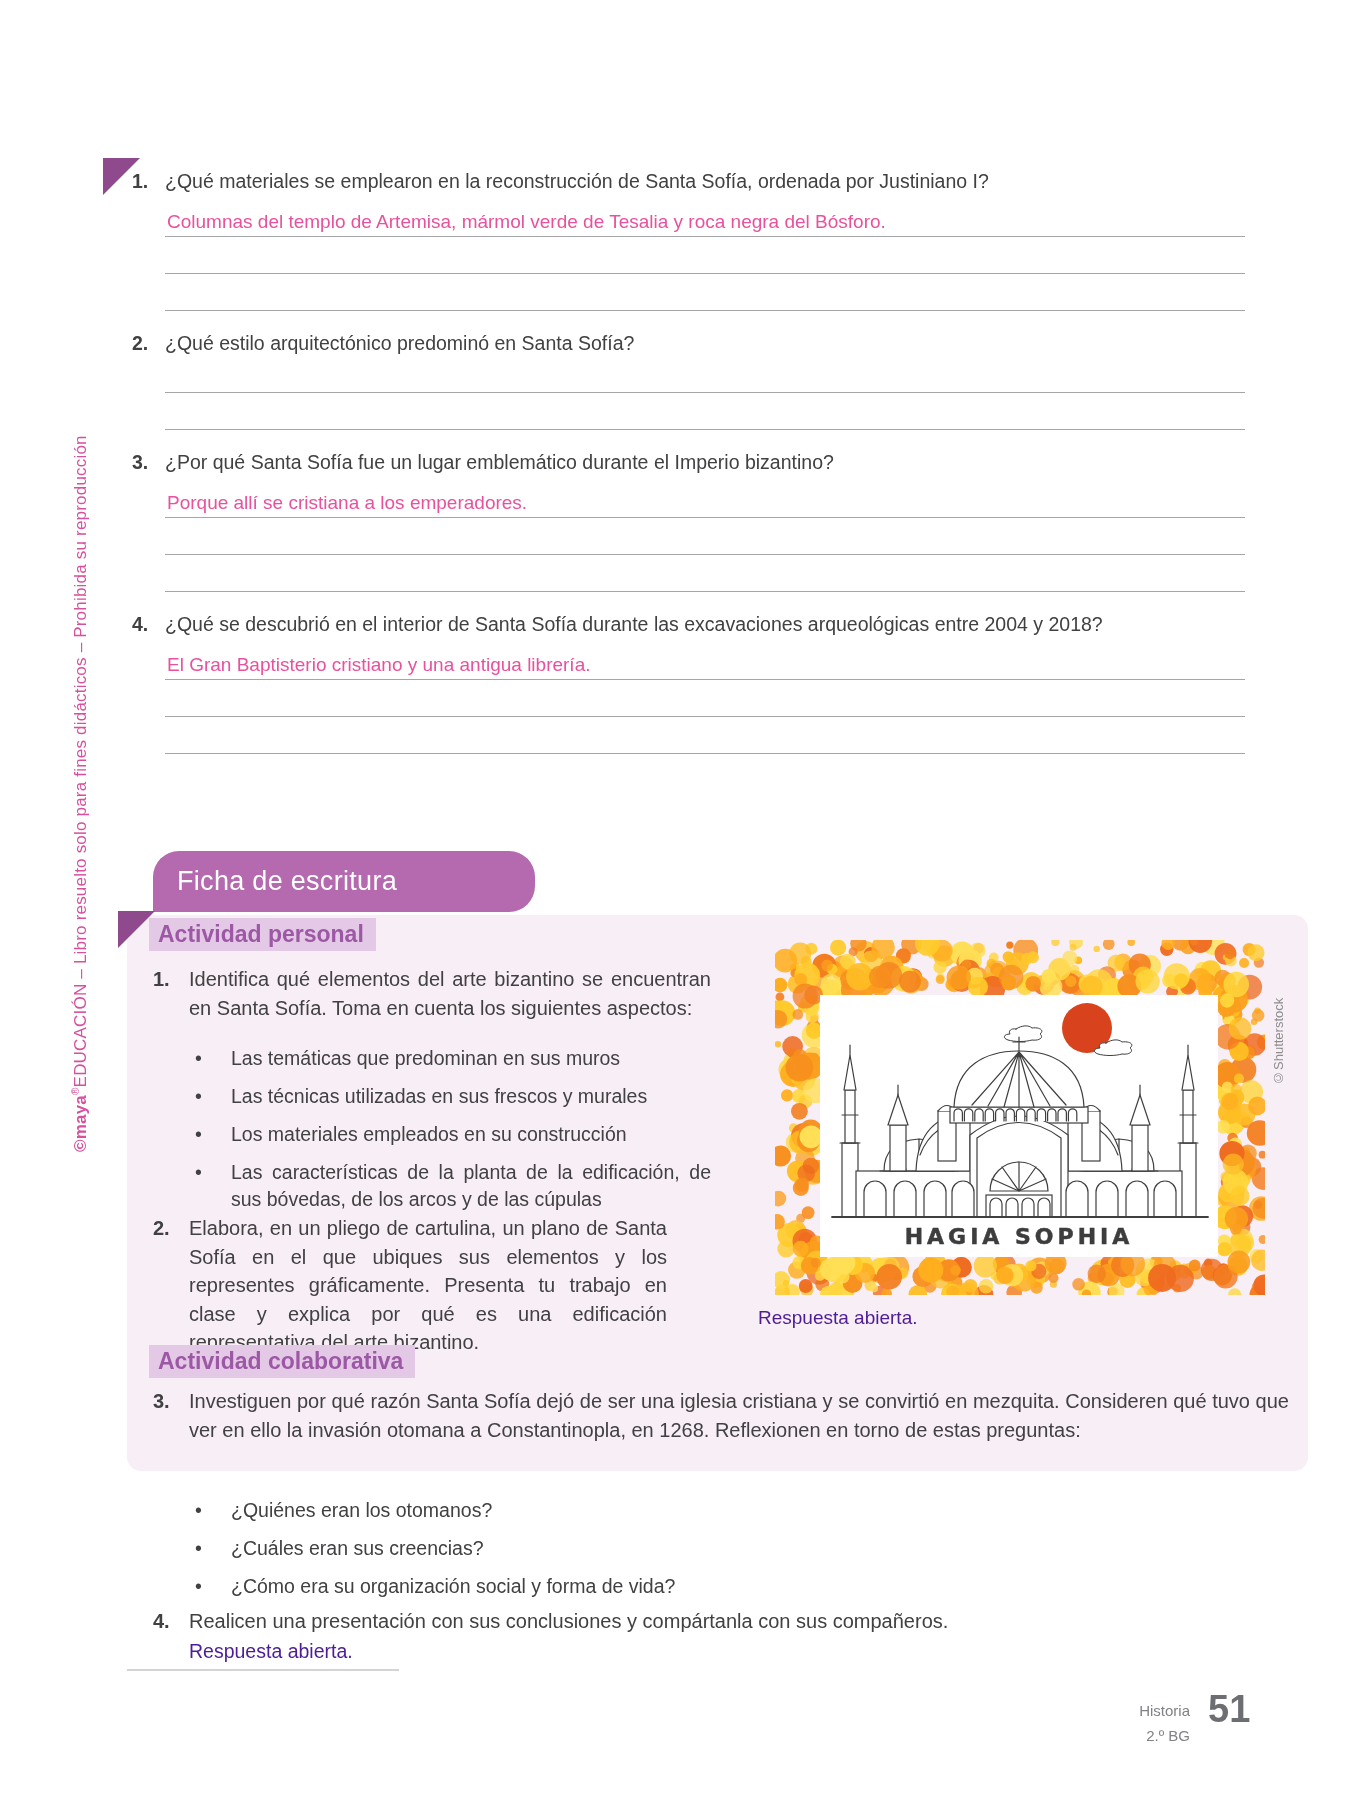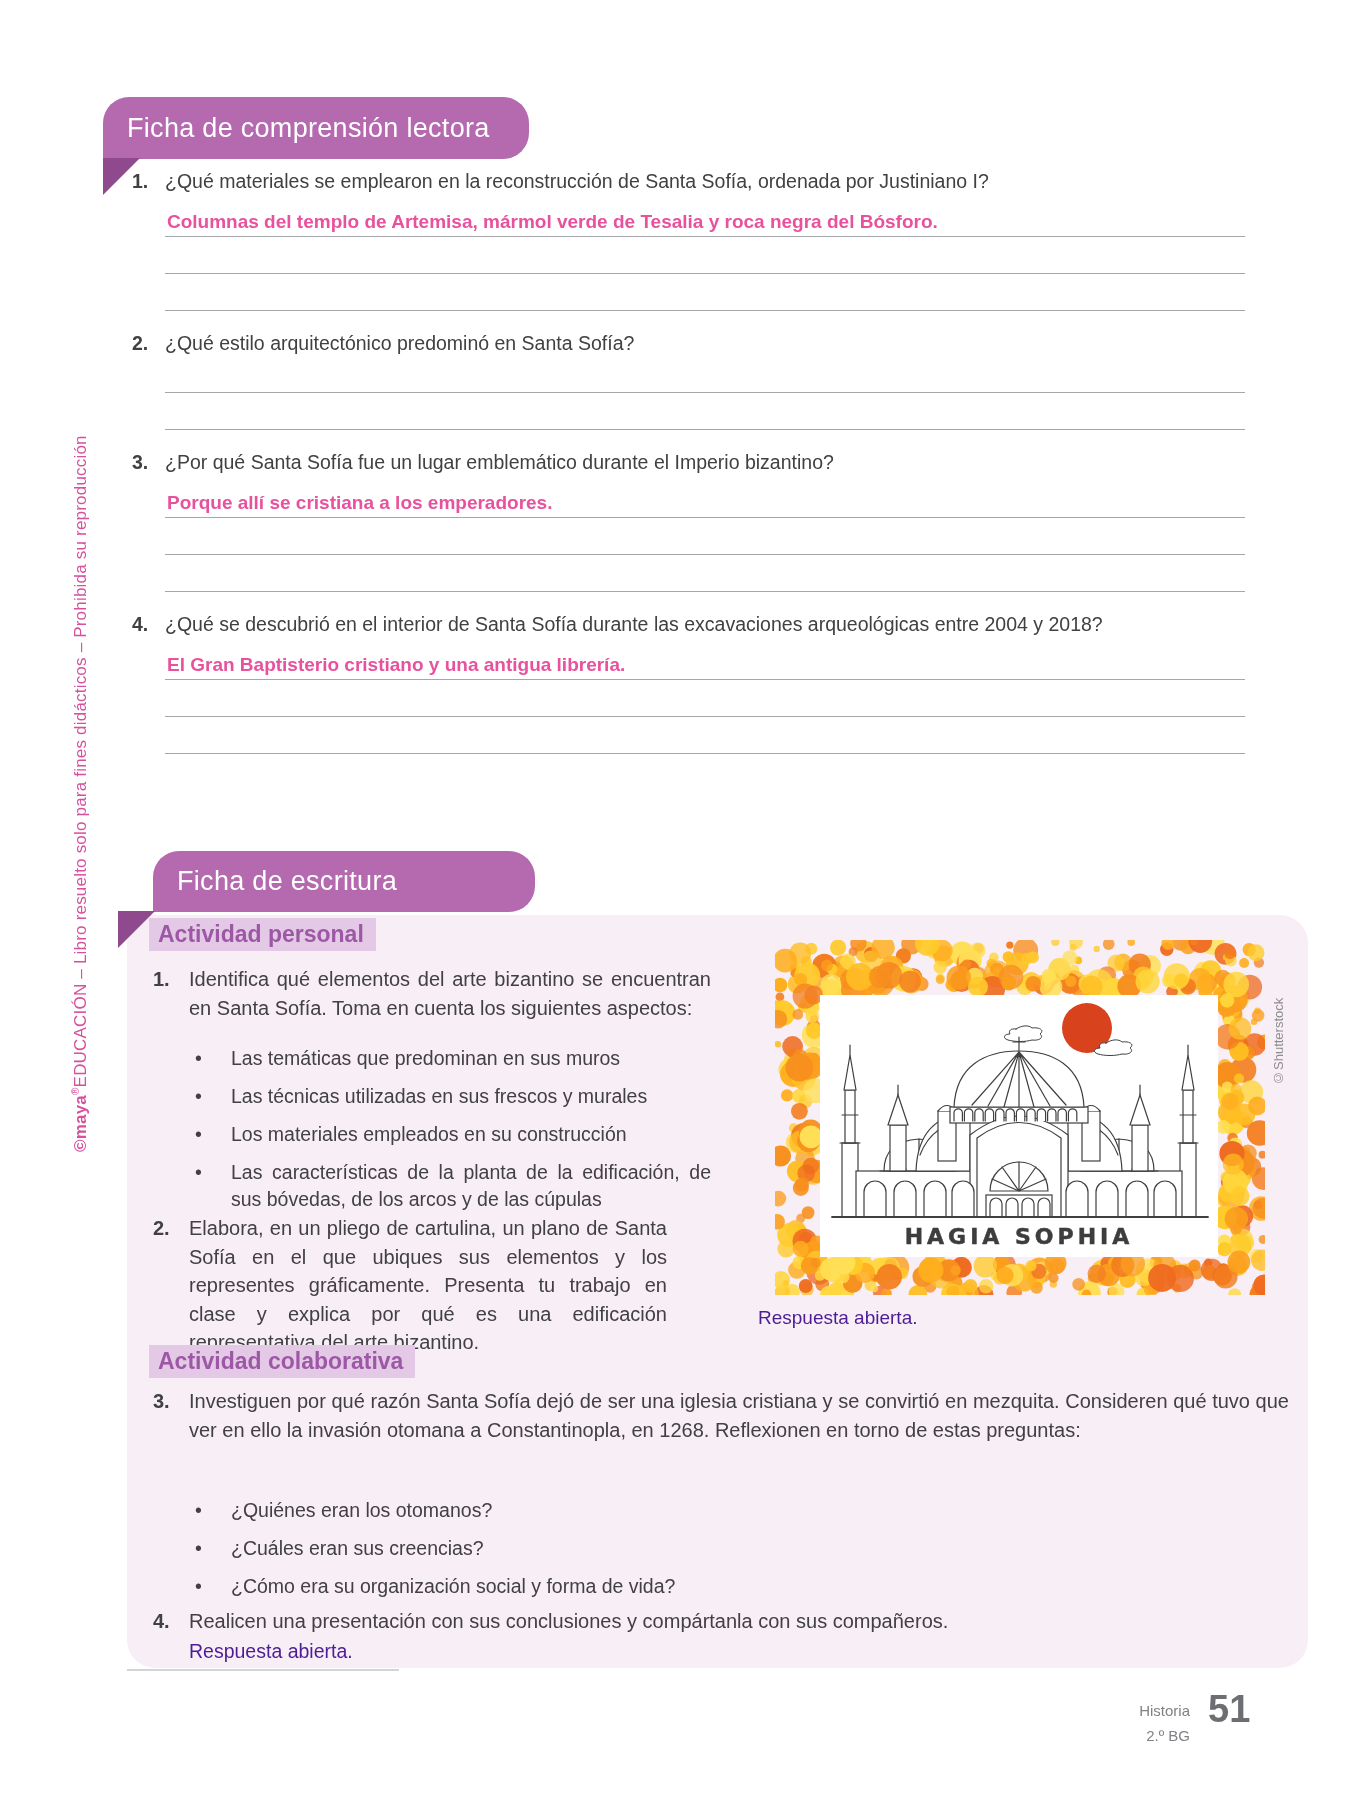--- a/index.html
+++ b/index.html
@@ -24,26 +24,26 @@
   .tail2{left:118px;top:911px;}
 
   
   .qa-wrap{position:absolute;left:132px;top:168px;width:1113px;}
   .qa{margin-top:19px;}
   .qa:first-child{margin-top:0;}
   .qa-q{display:flex;font-size:19.5px;line-height:26px;color:#414042;}
   .qa-num{font-weight:bold;width:33px;flex:none;}
   .qa-text{flex:1;}
   .ans-line{margin-left:33px;height:36px;border-bottom:1.6px solid #a6a6a8;position:relative;}
-  .ans-line.first{height:42px;font-weight:bold;}
+  .ans-line.first{height:42px;}
   .ans-text{position:absolute;left:2px;bottom:3px;color:#e8519d;font-size:19px;white-space:nowrap;}
 
   
-  .panel{position:absolute;left:127px;top:915px;width:1181px;height:753px;
-        background:#f8eef6;border-radius:28px;z-index:2;}
+  .panel{position:absolute;left:127px;top:915px;width:1181px;height:556px;
+        background:#f8eef6;border-radius:14px;z-index:2;}
   .panel-underline{position:absolute;left:127px;top:1669px;width:272px;height:2px;
         background:#bdbdbd;opacity:.65;z-index:1;}
   .act-head{position:absolute;font-size:23px;font-weight:bold;color:#9c58a5;}
   .act-head span{background:#e4c9e6;padding:3px 12px 4px 9px;}
   .head-personal{left:22px;top:6px;}
   .head-collab{left:22px;top:433px;}
   .item{position:absolute;display:flex;font-size:20px;line-height:28.5px;color:#414042;}
   .item-num{font-weight:bold;width:36px;flex:none;}
   .item-text{text-align:justify;}
   .item1{left:26px;top:50px;} .item1 .item-text{width:522px;}
@@ -72,23 +72,20 @@
   .footer-page{position:absolute;left:1208px;top:1688px;width:70px;font-size:38px;
         font-weight:bold;color:#6d6e71;}
 </style>
 </head>
 <body>
 
 <div class="page">
 
   <div class="side-credit"><span class="brand">©maya</span><sup>®</sup><span>EDUCACIÓN – Libro resuelto solo para fines didácticos – Prohibida su reproducción</span></div>
 
-  <div class="badge badge1">
-    <span>Ficha de comprensión lectora</span>
-  </div>
   <div class="badge-tail tail1"></div>
 
   <div class="qa-wrap">
 
     <div class="qa">
       <div class="qa-q">
         <span class="qa-num">1.</span>
         <span class="qa-text">¿Qué materiales se emplearon en la reconstrucción de Santa Sofía, ordenada por Justiniano I?</span>
       </div>
       <div class="ans-line first">

